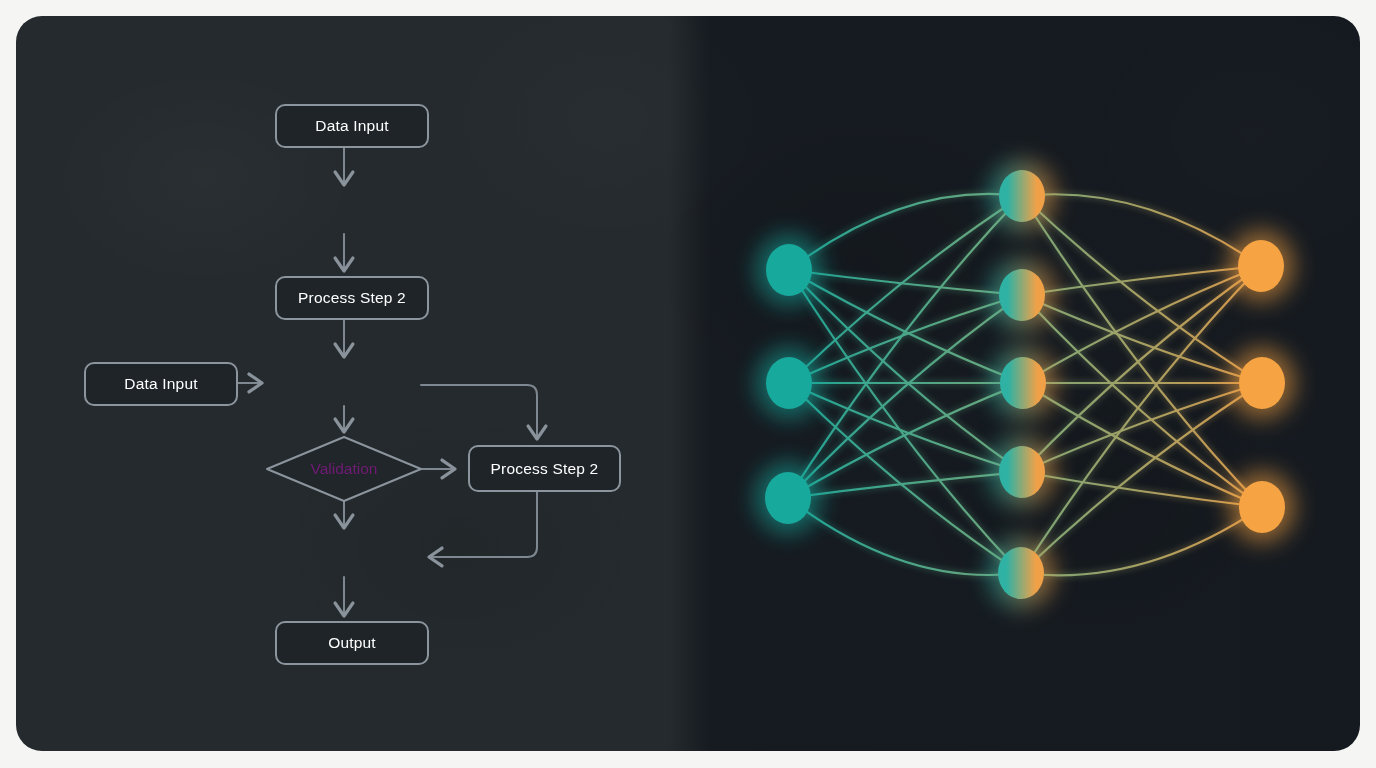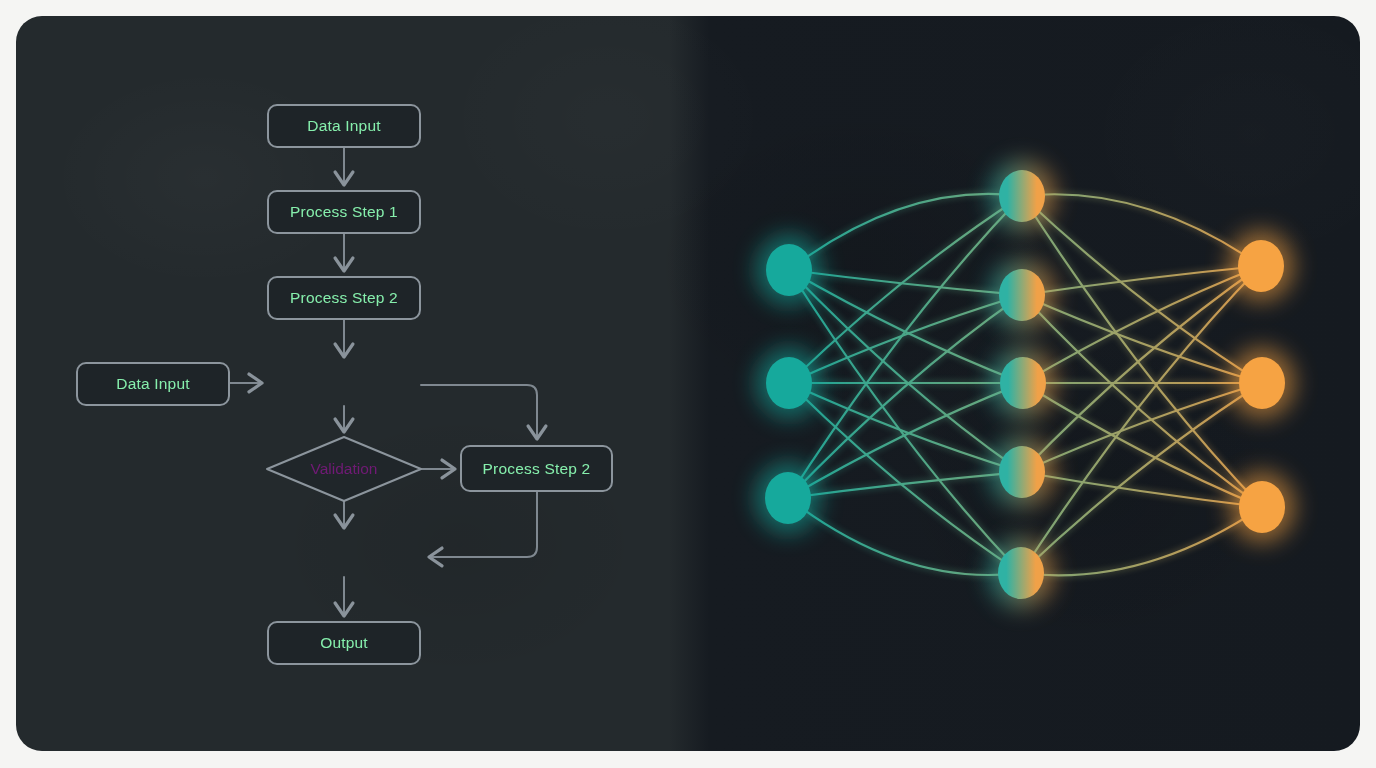--- a/index.html
+++ b/index.html
@@ -12,21 +12,21 @@
     background-image:
       radial-gradient(240px 170px at 14% 22%, rgba(255,255,255,.022), transparent 65%),
       radial-gradient(300px 220px at 33% 72%, rgba(0,0,0,.07), transparent 65%),
       radial-gradient(260px 200px at 44% 14%, rgba(255,255,255,.016), transparent 65%),
       radial-gradient(340px 260px at 63% 34%, rgba(0,0,0,.10), transparent 65%),
       radial-gradient(320px 260px at 80% 64%, rgba(0,0,0,.10), transparent 65%),
       radial-gradient(280px 220px at 92% 16%, rgba(255,255,255,.012), transparent 65%);}
   svg.layer{position:absolute;left:0;top:0;width:1376px;height:768px;pointer-events:none;}
   .fc-box{position:absolute;display:flex;align-items:center;justify-content:center;
           background:#1e2428;border:2px solid #8c959d;border-radius:10px;box-sizing:border-box;
-          color:#86efac;font-size:15.5px;letter-spacing:.2px;white-space:nowrap;}
+          color:#ffffff;font-size:15.5px;letter-spacing:.2px;white-space:nowrap;margin-left:8px;}
   .fc-diamond-label{position:absolute;left:267px;top:456px;width:154px;height:26px;
           display:flex;align-items:center;justify-content:center;color:#701a75;font-size:15.5px;}
 </style>
 </head>
 <body>
 
 <div class="stage">
   <div class="panel">
     <div class="panel-texture"></div>
   </div>
@@ -46,21 +46,20 @@
       <path d="M344 577 V616" marker-end="url(#arrow)"></path>
       <path d="M230 383 H262" marker-end="url(#arrow)"></path>
       <path d="M421 469 H455" marker-end="url(#arrow)"></path>
       <path d="M421 385 H527 Q537 385 537 395 V439" marker-end="url(#arrow)"></path>
       <path d="M537 492 V547 Q537 557 527 557 H429" marker-end="url(#arrow)"></path>
     </g>
     <polygon points="344,437 421,469 344,501 267,469" fill="#20262a" stroke="#8c959d" stroke-width="2" stroke-linejoin="round"></polygon>
   </svg>
 
   <div class="fc-box" style="left:267px;top:104px;width:154px;height:44px">Data Input</div>
-  <div class="fc-box" style="left:267px;top:190px;width:154px;height:44px">Process Step 1</div>
   <div class="fc-box" style="left:267px;top:276px;width:154px;height:44px">Process Step 2</div>
   <div class="fc-box" style="left:76px;top:362px;width:154px;height:44px">Data Input</div>
   <div class="fc-diamond-label">Validation</div>
   <div class="fc-box" style="left:460px;top:445px;width:153px;height:47px">Process Step 2</div>
   <div class="fc-box" style="left:267px;top:621px;width:154px;height:44px">Output</div>
 
   <svg class="layer" id="network-svg" viewBox="0 0 1376 768">
       <defs>
         <linearGradient id="hiddenGrad" x1="0" y1="0" x2="1" y2="0">
           <stop offset="18%" stop-color="#2fb2a4"></stop>

